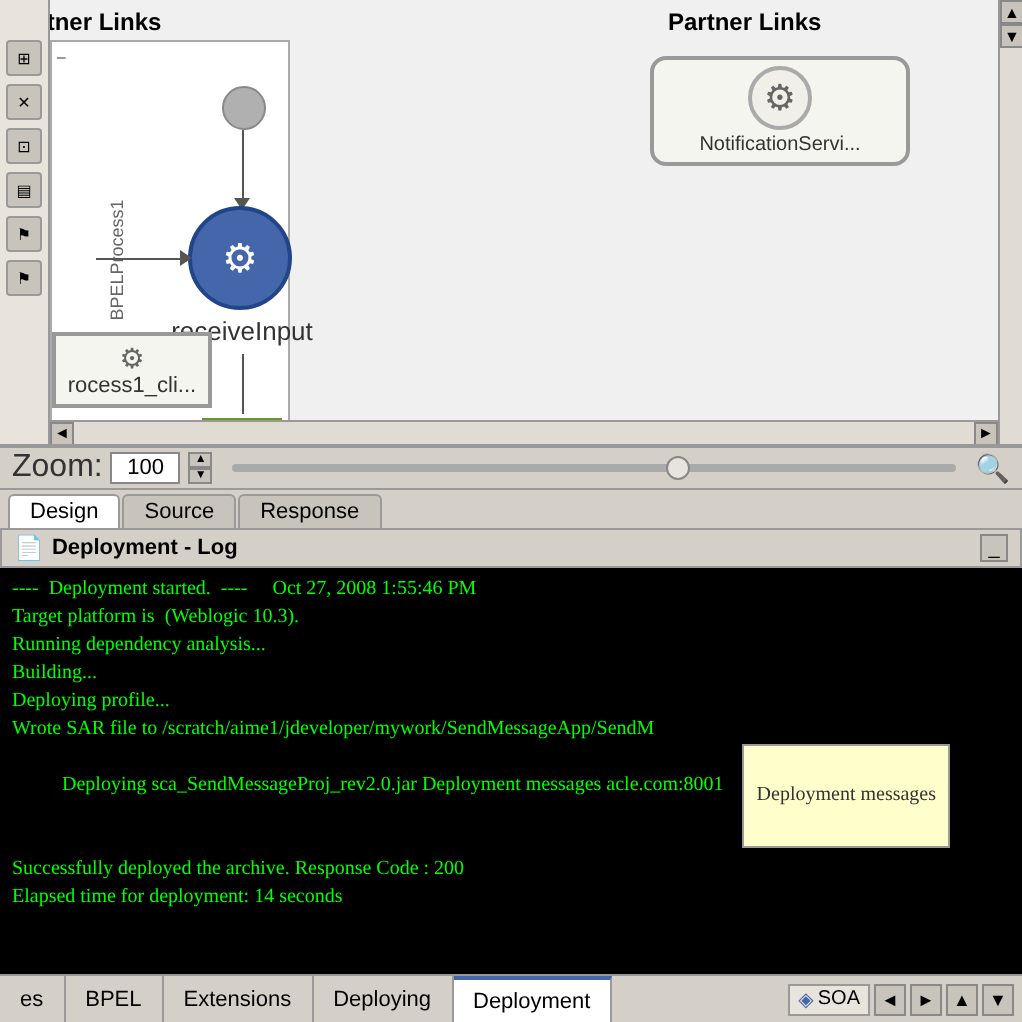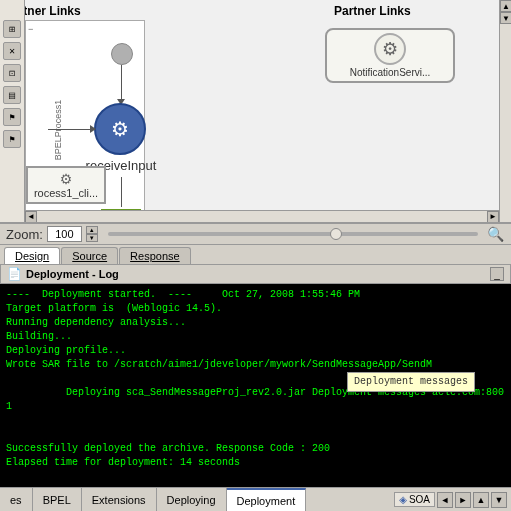--- a/index.html
+++ b/index.html
@@ -35,45 +35,45 @@
 
     .green-box { position: absolute; top: 192px; left: 180px; width: 40px; height: 40px; background: #88cc44; border: 2px solid #669922; display: flex; align-items: center; justify-content: center; }
     .speaker-icon { font-size: 16px; color: #fff; }
 
     
     .right-scrollbar { position: absolute; right: 0; top: 0; width: 12px; height: 100%; background: #e0dcd4; border-left: 1px solid #999; }
     .scrollbar-btn { width: 12px; height: 12px; background: #c8c4bc; border: 1px solid #888; display: flex; align-items: center; justify-content: center; font-size: 8px; cursor: pointer; }
 
     
     .zoom-bar { height: 22px; background: #d4d0c8; border-top: 1px solid #999; border-bottom: 1px solid #999; display: flex; align-items: center; padding: 0 6px; gap: 4px; }
-    .zoom-label { font-size: 13px; color: #333; }
+    .zoom-label { font-size: 16px; color: #333; }
     .zoom-input { width: 35px; height: 16px; border: 1px solid #888; background: #fff; text-align: center; font-size: 11px; }
     .zoom-slider-track { flex: 1; height: 4px; background: #aaa; border-radius: 2px; position: relative; margin: 0 6px; }
     .zoom-slider-thumb { width: 12px; height: 12px; background: #e8e4dc; border: 1px solid #888; border-radius: 50%; position: absolute; top: -4px; left: 60%; cursor: pointer; }
     .zoom-search-icon { font-size: 14px; color: #555; cursor: pointer; }
     .zoom-spinner { display: flex; flex-direction: column; }
     .zoom-spin-btn { width: 12px; height: 8px; background: #c8c4bc; border: 1px solid #888; display: flex; align-items: center; justify-content: center; font-size: 6px; cursor: pointer; line-height: 1; }
 
     
     .tabs-area { background: #d4d0c8; display: flex; align-items: flex-end; padding: 2px 4px 0; border-bottom: 1px solid #999; }
-    .tab { padding: 2px 10px; border: 1px solid #999; border-bottom: none; background: #c8c4bc; font-size: 11px; cursor: pointer; border-radius: 3px 3px 0 0; margin-right: 1px; text-decoration: underline; }
+    .tab { padding: 2px 10px; border: 1px solid #999; border-bottom: none; background: #c8c4bc; font-size: 11px; cursor: pointer; border-radius: 3px 3px 0 0; margin-right: 1px; }
     .tab.active { background: #fff; font-weight: normal; }
 
     
     .log-panel { background: #fff; flex: 1; display: flex; flex-direction: column; overflow: hidden; }
     .log-header { background: #d4d0c8; border: 1px solid #999; border-top: none; padding: 2px 6px; display: flex; align-items: center; justify-content: space-between; }
     .log-header-left { display: flex; align-items: center; gap: 4px; font-size: 11px; font-weight: bold; }
     .log-icon { font-size: 12px; }
     .log-minimize { width: 14px; height: 14px; background: #c8c4bc; border: 1px solid #888; display: flex; align-items: center; justify-content: center; font-size: 10px; cursor: pointer; }
 
-    .log-content { flex: 1; background: #000; color: #00ff00; font-family: Liberation Mono, monospace; font-size: 10px; padding: 4px 6px; overflow-y: scroll; position: relative; }
+    .log-content { flex: 1; background: #000; color: #00ff00; font-family: Liberation Serif, serif; font-size: 10px; padding: 4px 6px; overflow-y: scroll; position: relative; }
     .log-line { line-height: 1.4; white-space: pre-wrap; word-break: break-all; }
 
     
-    .tooltip-box { position: absolute; background: #ffffcc; border: 1px solid #999; padding: 2px 6px; font-size: 10px; color: #333; text-align: right; }
+    .tooltip-box { position: absolute; background: #ffffcc; border: 1px solid #999; padding: 18px 6px; font-size: 10px; color: #333; text-align: right; }
 
     
     .bottom-bar { height: 24px; background: #d4d0c8; border-top: 1px solid #999; display: flex; align-items: center; }
     .bottom-tab { padding: 2px 10px; border-right: 1px solid #999; font-size: 11px; cursor: pointer; height: 100%; display: flex; align-items: center; }
     .bottom-tab.active { background: #fff; border-top: 2px solid #4466aa; }
     .bottom-right { margin-left: auto; display: flex; align-items: center; gap: 2px; padding-right: 4px; }
     .nav-btn { width: 16px; height: 16px; background: #c8c4bc; border: 1px solid #888; display: flex; align-items: center; justify-content: center; font-size: 9px; cursor: pointer; }
     .soa-badge { background: #e8e4dc; border: 1px solid #999; padding: 1px 4px; font-size: 10px; display: flex; align-items: center; gap: 2px; }
   </style>
 </head>
@@ -169,21 +169,21 @@
   <div class="log-panel">
     <div class="log-header">
       <div class="log-header-left">
         <span class="log-icon">📄</span>
         <span>Deployment - Log</span>
       </div>
       <div class="log-minimize">_</div>
     </div>
     <div class="log-content">
       <div class="log-line">----  Deployment started.  ----     Oct 27, 2008 1:55:46 PM</div>
-      <div class="log-line">Target platform is  (Weblogic 14.5).</div>
+      <div class="log-line">Target platform is  (Weblogic 10.3).</div>
       <div class="log-line">Running dependency analysis...</div>
       <div class="log-line">Building...</div>
       <div class="log-line">Deploying profile...</div>
       <div class="log-line">Wrote SAR file to /scratch/aime1/jdeveloper/mywork/SendMessageApp/SendM</div>
       <div style="position:relative;">
         <div class="log-line">
           <span>Deploying sca_SendMessageProj_rev2.0.jar Deployment messages acle.com:8001</span>
           <div class="tooltip-box" style="position:absolute;top:0;right:30px;z-index:10;">Deployment messages</div>
         </div>
       </div>

